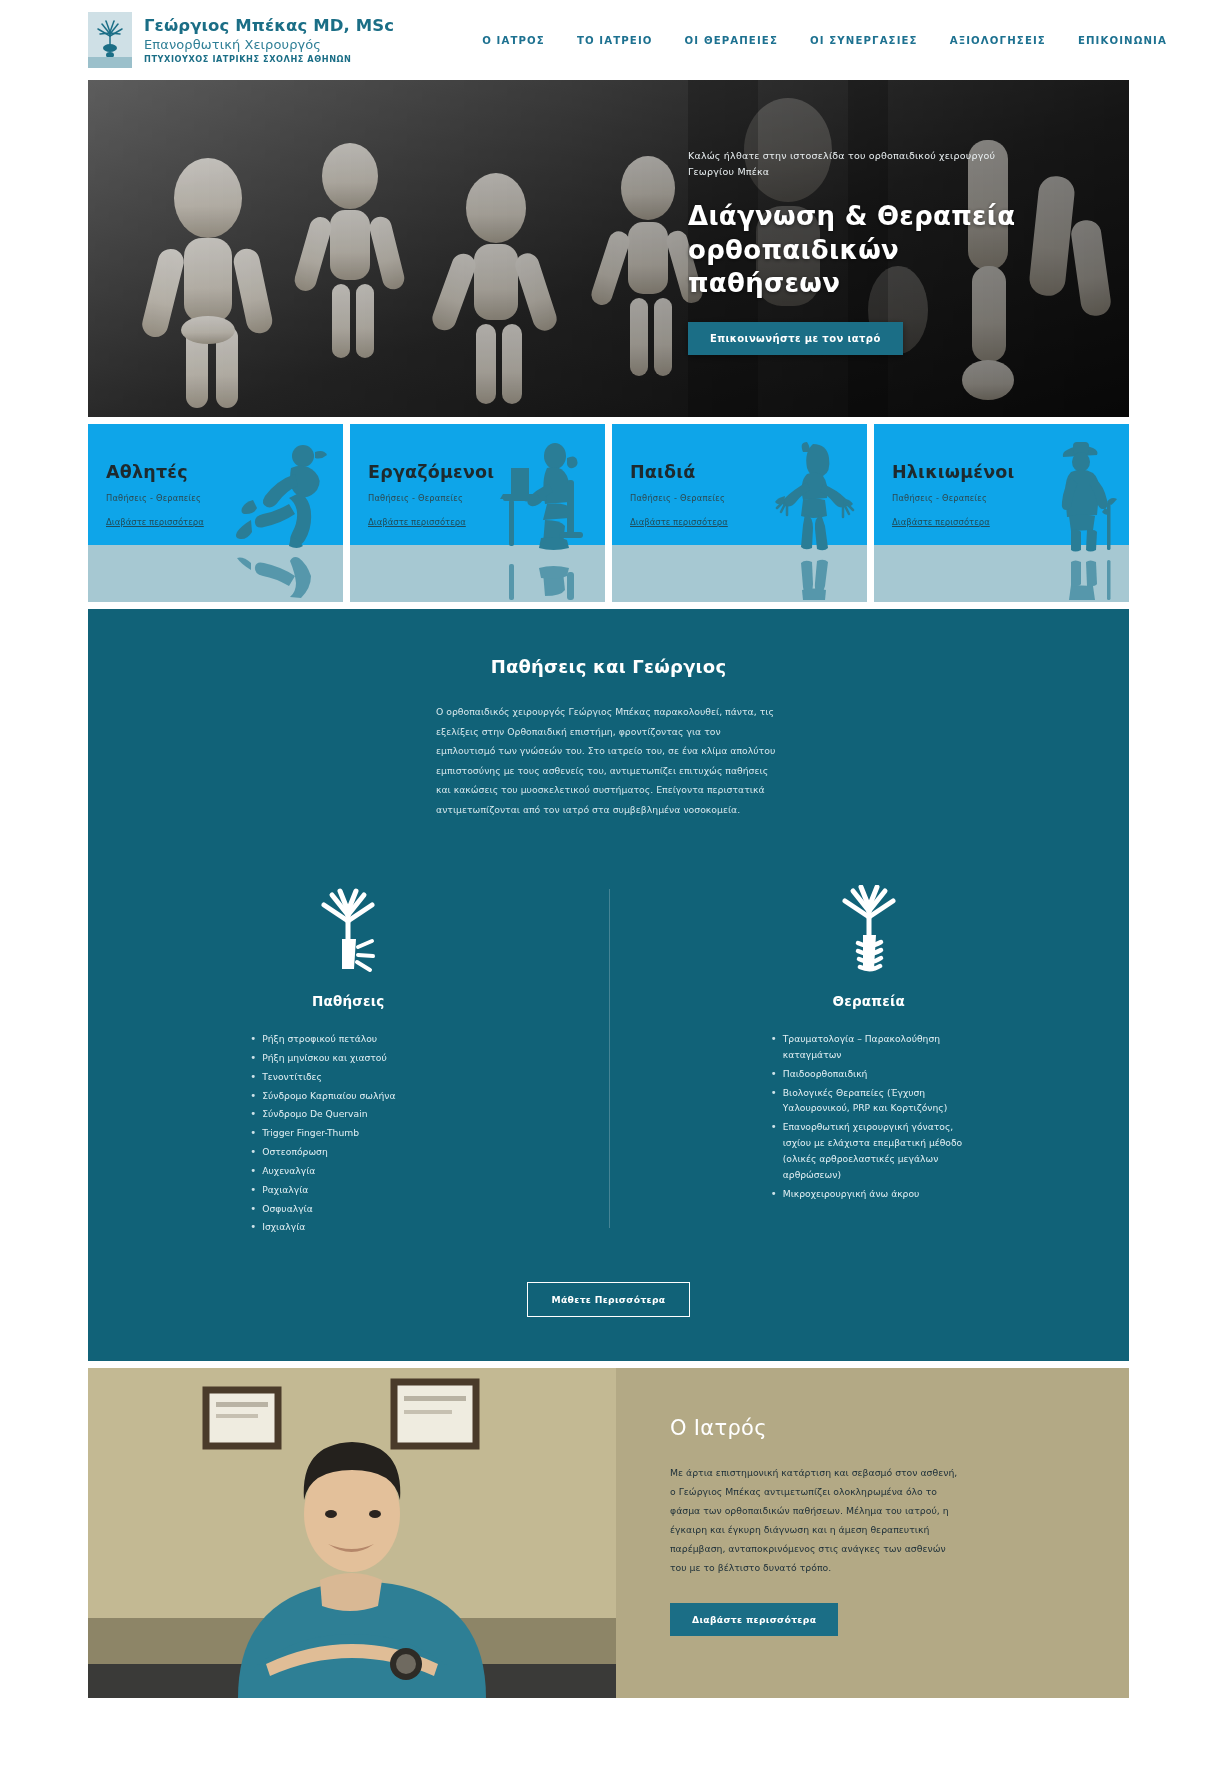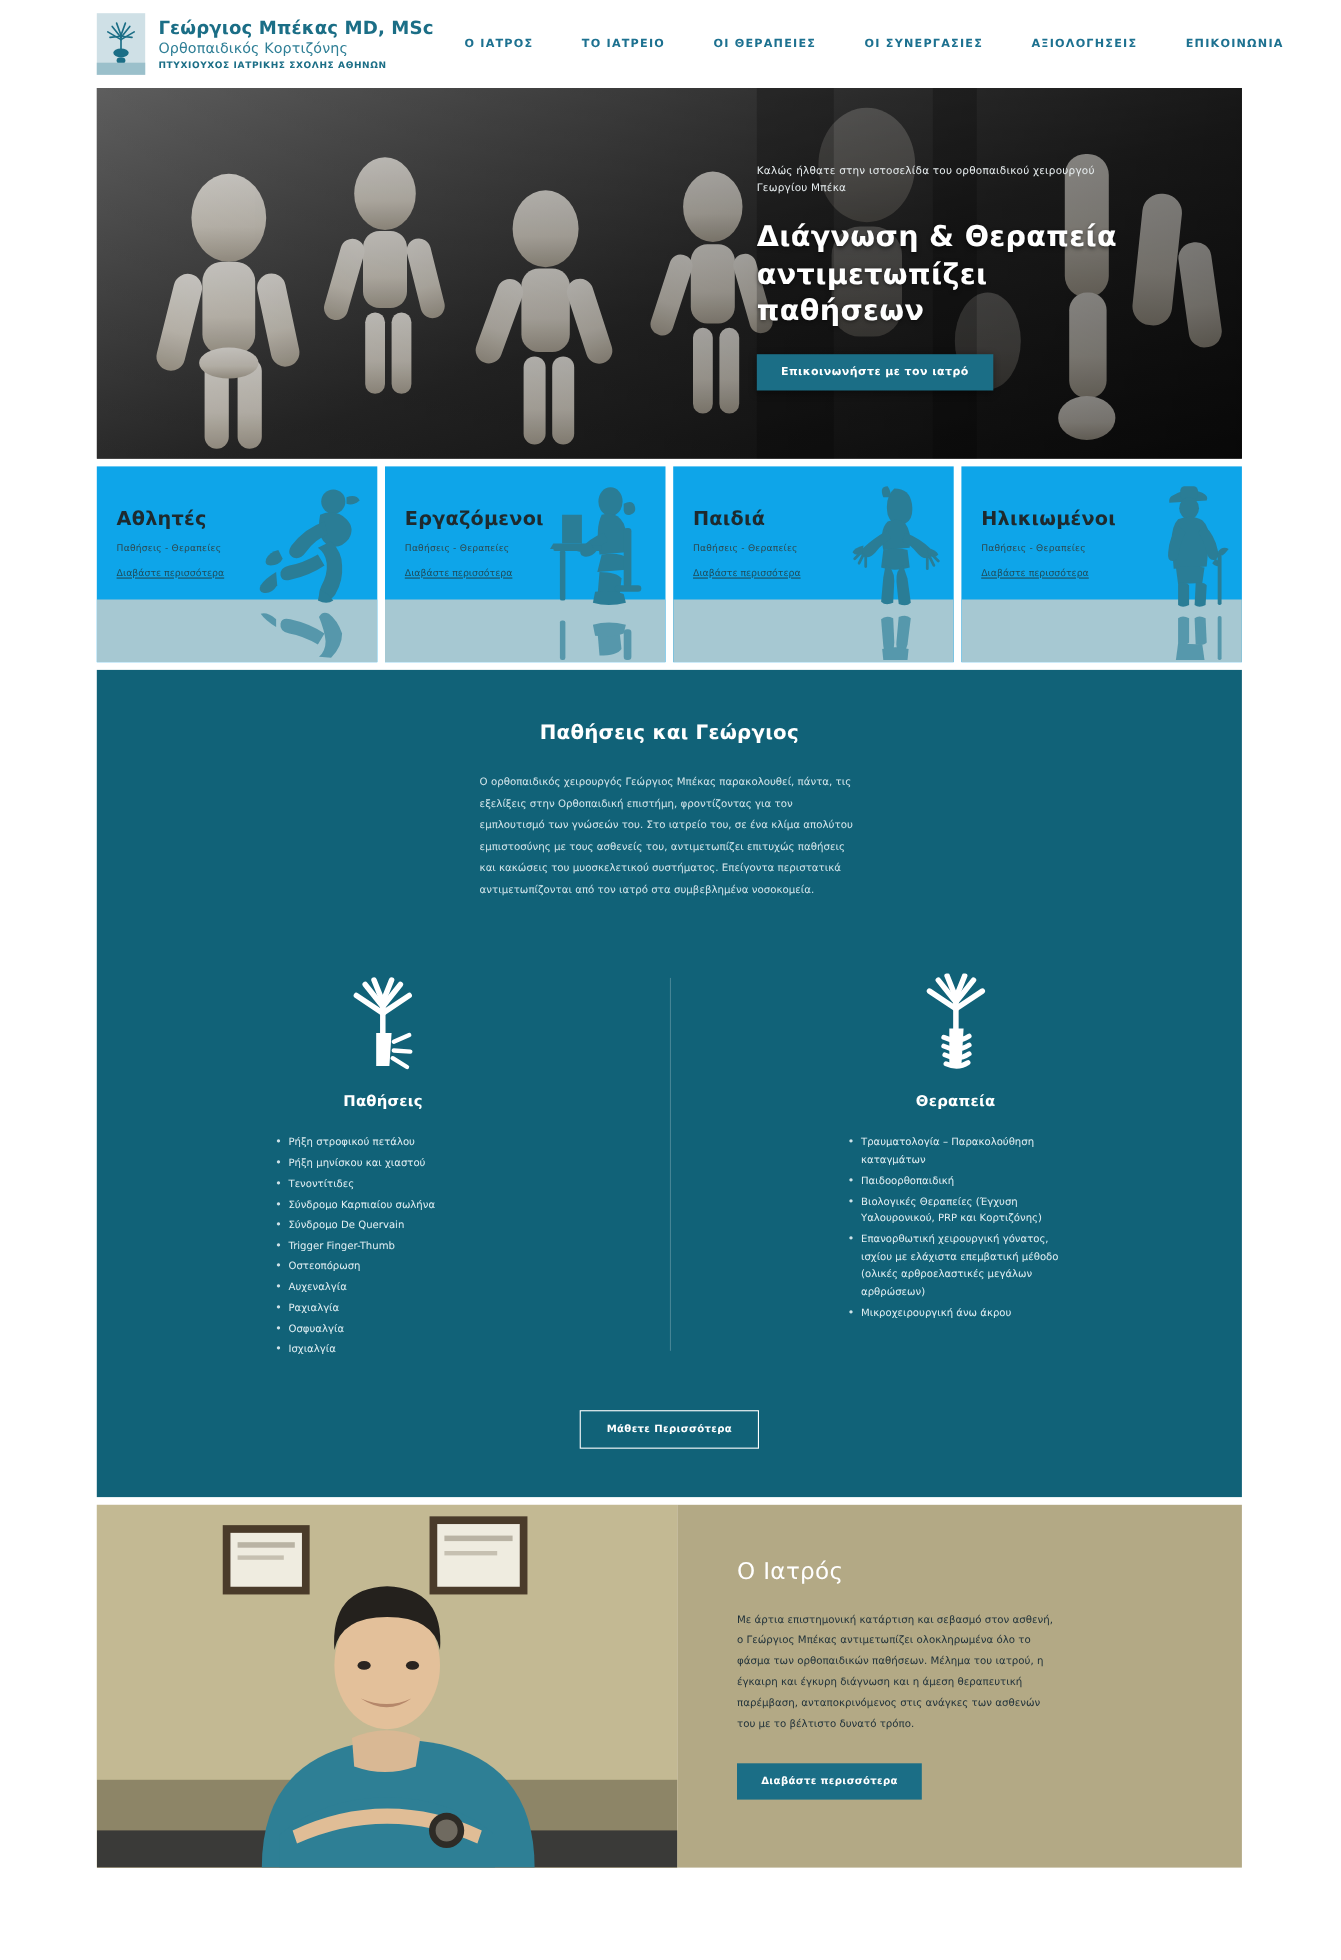--- a/index.html
+++ b/index.html
@@ -15,21 +15,21 @@
   
   .header{height:80px;display:flex;align-items:center;padding:0 30px 0 88px;background:#fff;}
   .brand{display:flex;align-items:center;gap:12px;}
   .brand-logo{width:44px;height:56px;position:relative;background:#cfe0e6;flex:0 0 44px;}
   .brand-logo .strip{position:absolute;left:0;right:0;bottom:0;height:11px;background:#9bc0cb;}
   .brand-logo svg{position:absolute;left:4px;top:4px;}
   .brand-text{line-height:1.22;}
   .brand-name{font-size:16.5px;font-weight:bold;color:#1b6e86;letter-spacing:.1px;}
   .brand-sub{font-size:13px;color:#2f7f96;letter-spacing:.1px;margin-top:1px;}
   .brand-small{font-size:8.2px;font-weight:bold;color:#1b6e86;letter-spacing:.55px;margin-top:2px;}
-  .nav{margin-left:auto;display:flex;align-items:center;gap:44px;padding-right:20px;}
+  .nav{margin-left:auto;display:flex;align-items:center;gap:32px;padding-right:20px;}
   .nav a{font-size:10.2px;font-weight:bold;letter-spacing:1.1px;color:#1d7190;text-decoration:none;white-space:nowrap;}
 
   
   .hero{
     position:relative;margin:0 88px;height:337px;overflow:hidden;
     background:#1a1a1a;
   }
   .hero-img{position:absolute;inset:0;}
   .hero-overlay{position:absolute;inset:0;background:linear-gradient(90deg,rgba(0,0,0,.15) 0%,rgba(0,0,0,.28) 45%,rgba(0,0,0,.5) 100%);}
   .hero-content{position:absolute;left:600px;top:68px;width:330px;}
@@ -105,21 +105,21 @@
             <path d="M18 17 L8 18"></path>
               <path d="M18 17 L28 18"></path>
           </g>
           <ellipse cx="18" cy="32" rx="7" ry="4" fill="#1b6e86"></ellipse>
           <ellipse cx="18" cy="39" rx="4" ry="3" fill="#1b6e86"></ellipse>
         </svg>
         <div class="strip"></div>
       </div>
       <div class="brand-text">
         <div class="brand-name">Γεώργιος Μπέκας MD, MSc</div>
-        <div class="brand-sub">Ορθοπαιδικός Κορτιζόνης</div>
+        <div class="brand-sub">Επανορθωτική Χειρουργός</div>
         <div class="brand-small">ΠΤΥΧΙΟΥΧΟΣ ΙΑΤΡΙΚΗΣ ΣΧΟΛΗΣ ΑΘΗΝΩΝ</div>
       </div>
     </div>
     <nav class="nav">
       <a href="#">Ο ΙΑΤΡΟΣ</a>
       <a href="#">ΤΟ ΙΑΤΡΕΙΟ</a>
       <a href="#">ΟΙ ΘΕΡΑΠΕΙΕΣ</a>
       <a href="#">ΟΙ ΣΥΝΕΡΓΑΣΙΕΣ</a>
       <a href="#">ΑΞΙΟΛΟΓΗΣΕΙΣ</a>
       <a href="#">ΕΠΙΚΟΙΝΩΝΙΑ</a>
@@ -187,21 +187,21 @@
       <g opacity=".22" fill="#000">
         <rect x="600" y="0" width="70" height="337"></rect>
         <rect x="760" y="0" width="40" height="337"></rect>
       </g>
     </svg>
     <div class="hero-overlay"></div>
     <div class="hero-content">
       <div class="hero-kicker">Καλώς ήλθατε στην ιστοσελίδα του ορθοπαιδικού χειρουργού Γεωργίου Μπέκα</div>
       <div class="hero-title">
         <div>Διάγνωση &amp; Θεραπεία</div>
-        <div>αντιμετωπίζει</div>
+        <div>ορθοπαιδικών</div>
         <div>παθήσεων</div>
       </div>
       <button class="hero-btn">Επικοινωνήστε με τον ιατρό</button>
     </div>
   </div>
 
   <div class="cards">
 
     <div class="card">
       <div class="card-lower"></div>

